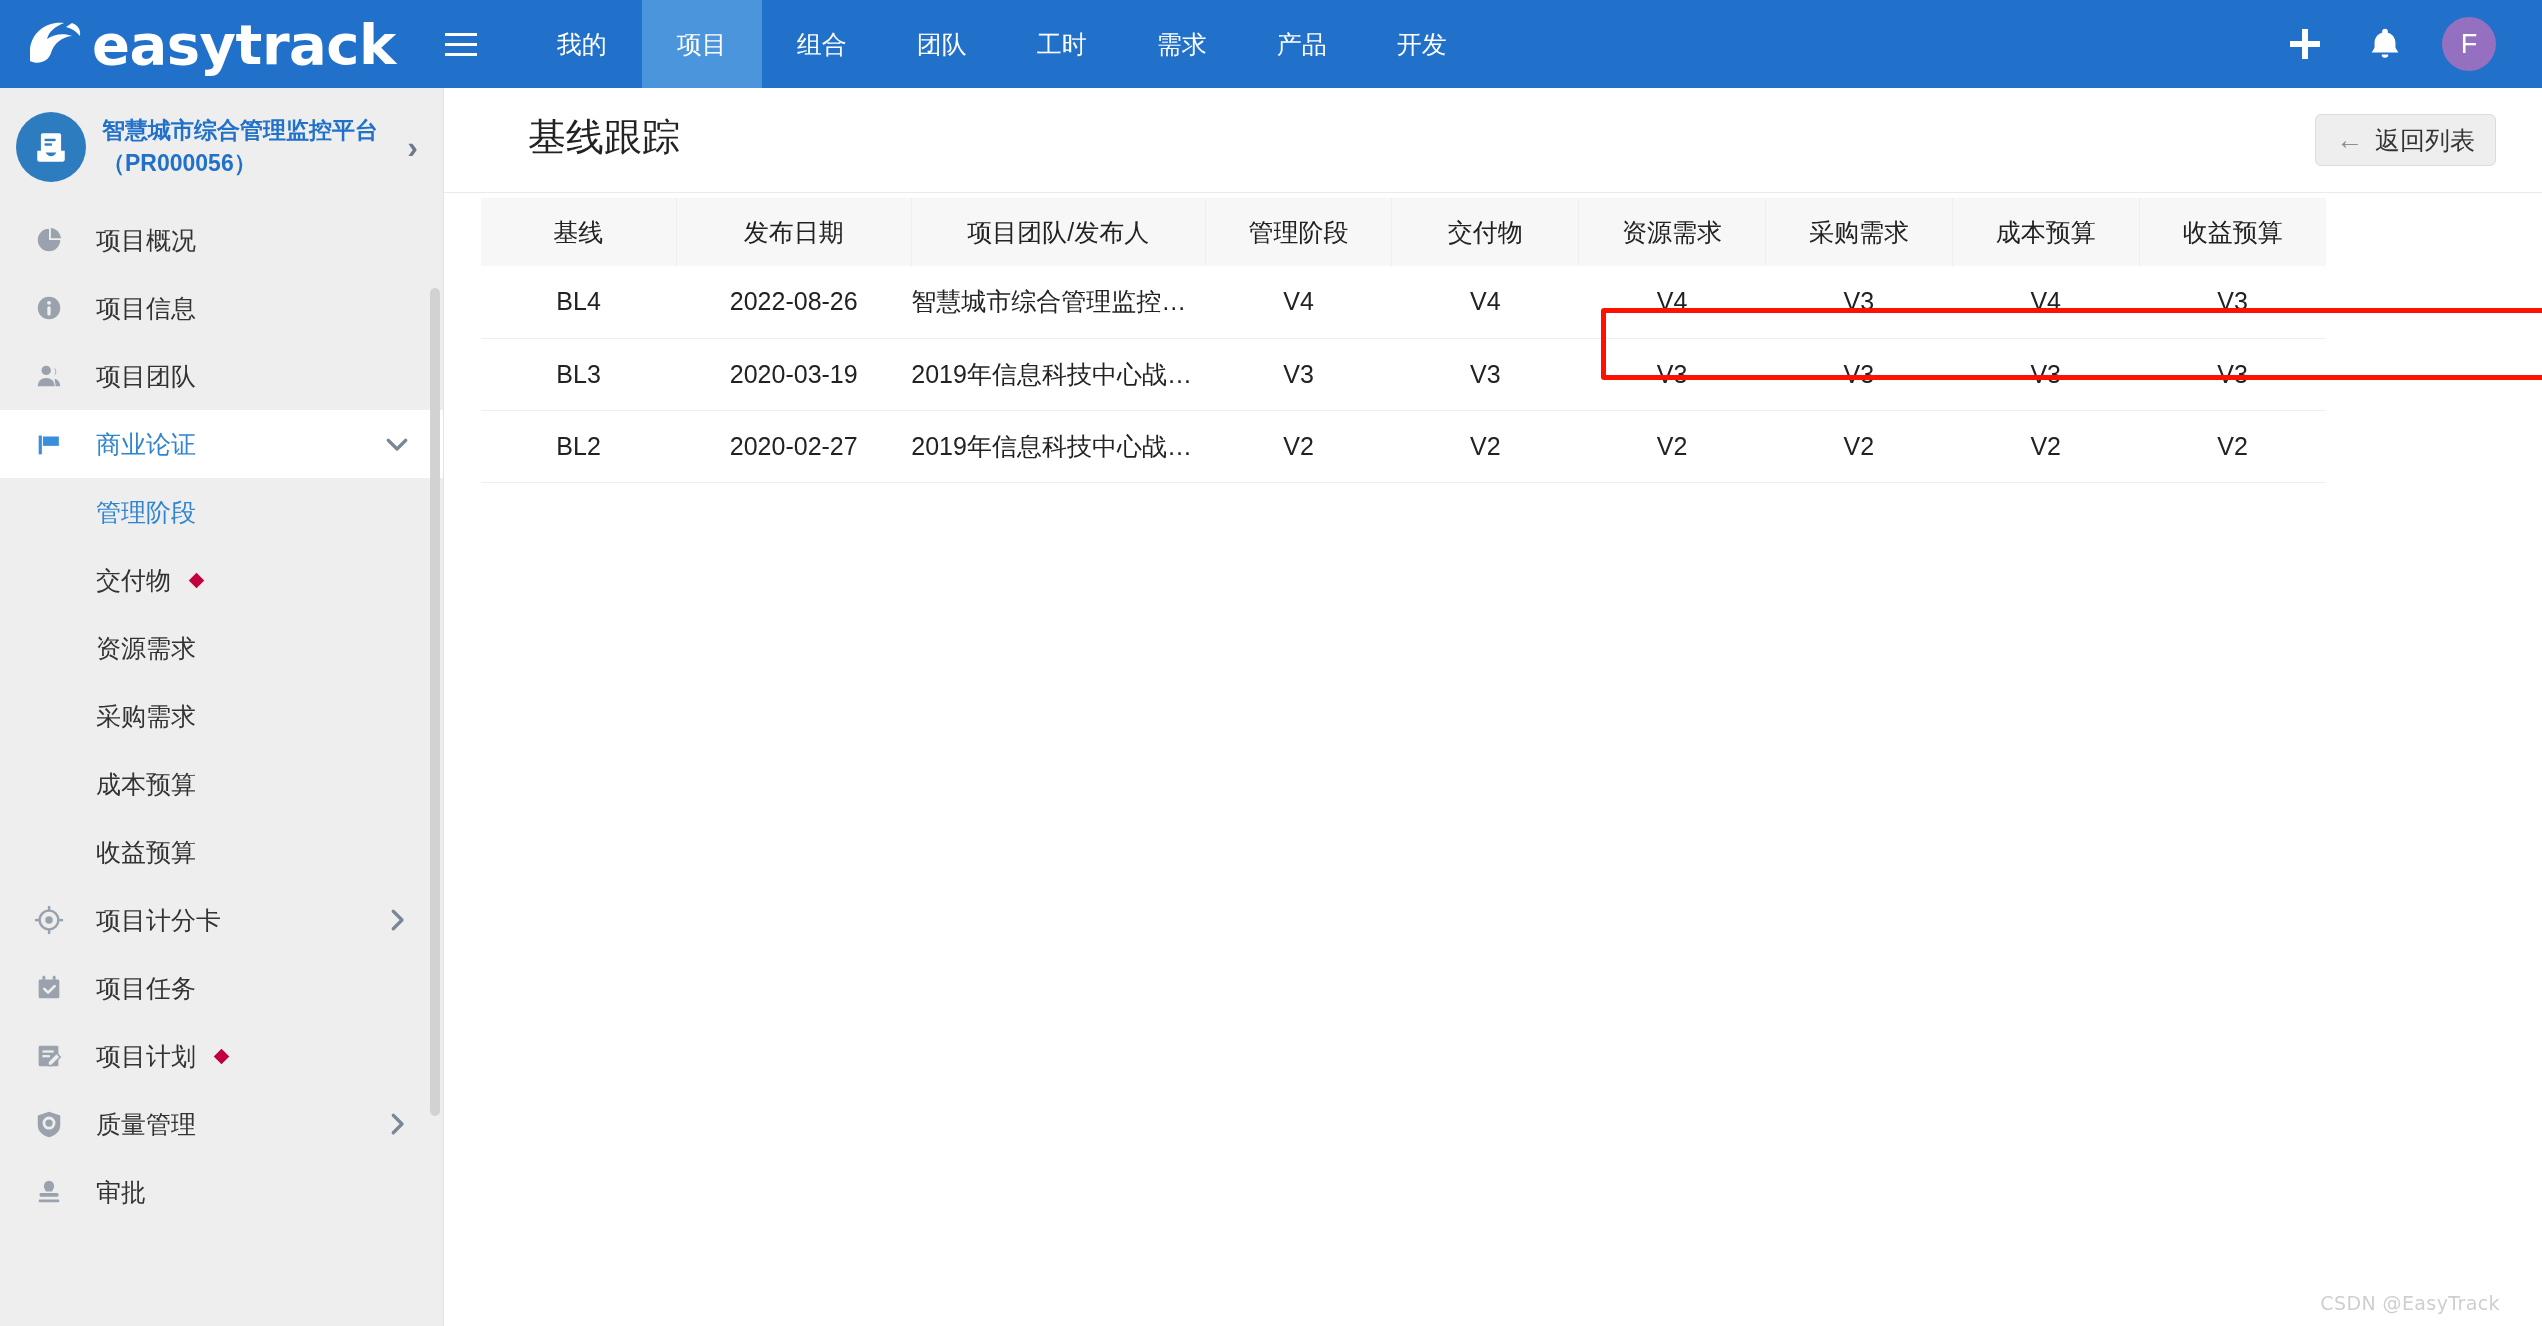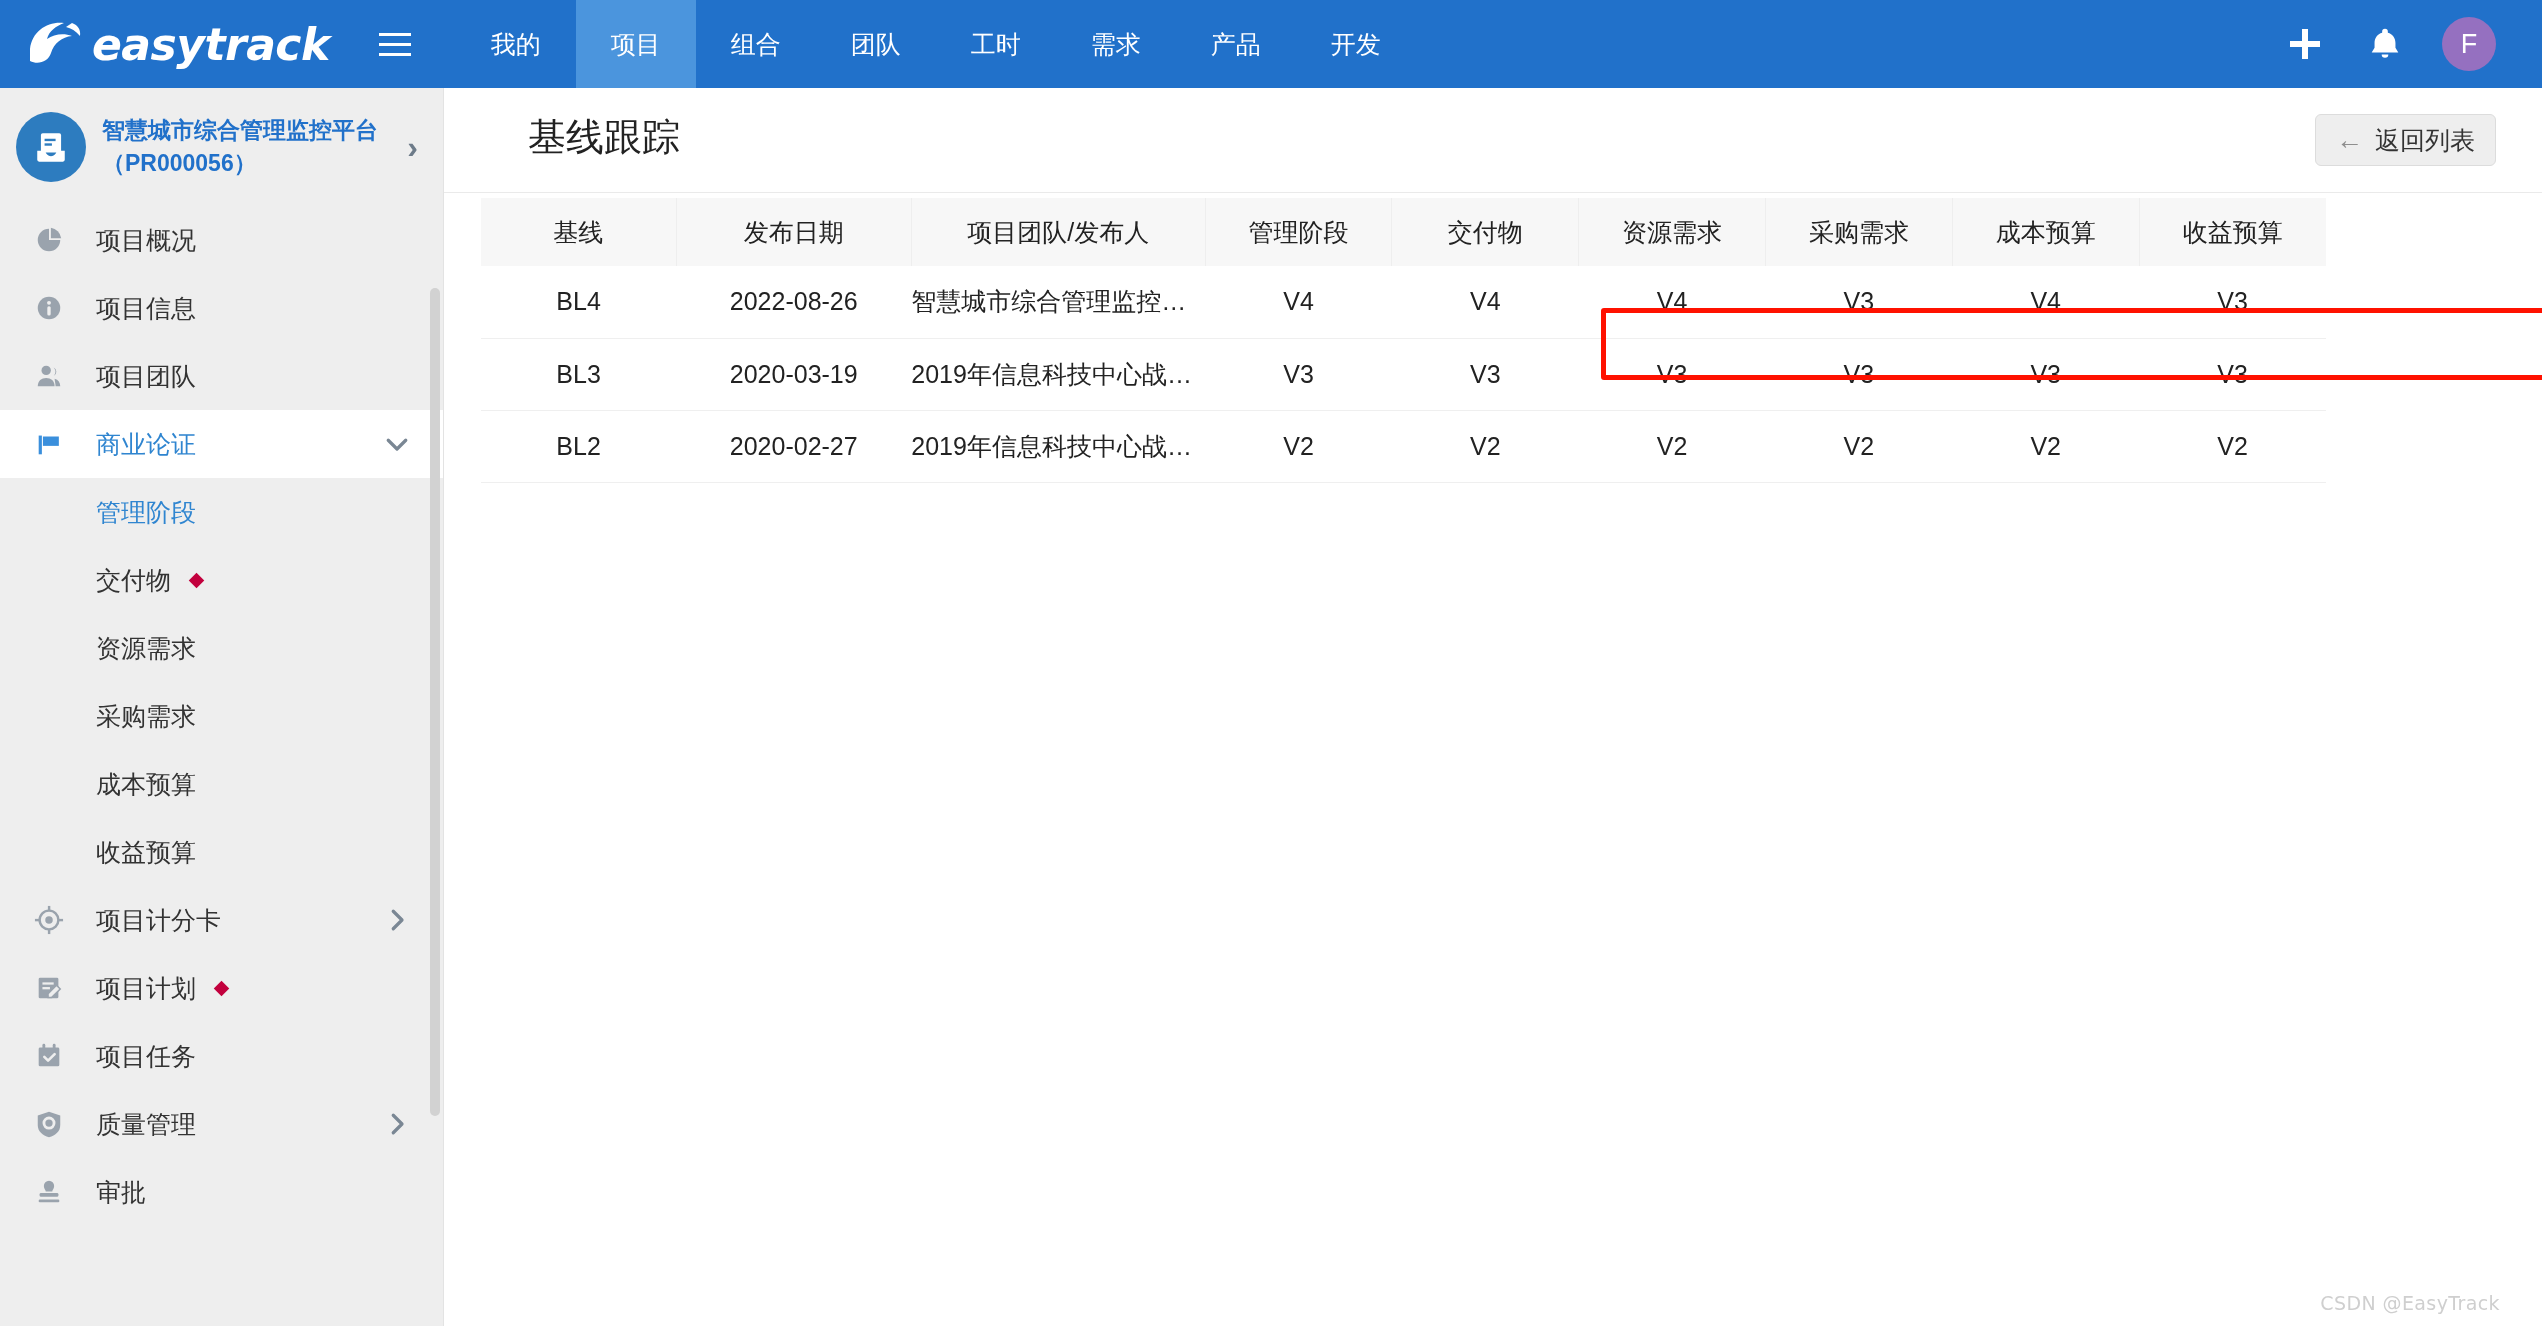--- a/index.html
+++ b/index.html
@@ -17,24 +17,23 @@
     background: #2171ca;
     display: flex; align-items: center;
   }
   .brand {
     display: flex; align-items: center;
     height: 88px; padding-left: 26px; padding-right: 20px;
     min-width: 300px;
   }
   .brand-logo { width: 60px; height: 58px; flex: 0 0 60px; }
   .brand-name {
-    color: #ffffff; font-size: 44px; font-weight: 700;
+    color: #ffffff; font-size: 56px; font-weight: 700;
     letter-spacing: -0.5px; margin-left: 6px;
     font-family: "DejaVu Sans", sans-serif;
-    font-style: italic;
   }
   .hamburger {
     width: 54px; height: 88px; display: flex; flex-direction: column;
     align-items: center; justify-content: center; gap: 7px;
     margin-left: 18px; cursor: pointer;
   }
   .hamburger span { display:block; width: 32px; height: 3px; background: #ffffff; }
   .nav-items { display: flex; align-items: stretch; height: 88px; margin-left: 34px; }
   .nav-item {
     display: flex; align-items: center; justify-content: center;
@@ -333,40 +332,40 @@
         <svg viewBox="0 0 24 24" width="30" height="30" aria-hidden="true">
           <path d="M9 5 L16 12 L9 19" fill="none" stroke="#7a8794" stroke-width="2.6" stroke-linecap="round" stroke-linejoin="round"></path>
         </svg>
       </span>
     </div>
 
 
     <div class="menu-row">
       <span class="menu-ico">
         <svg viewBox="0 0 32 32" width="30" height="30" aria-hidden="true">
+          <rect x="5" y="7" width="22" height="20" rx="1.5" fill="#9aa3ad"></rect>
+          <rect x="9" y="3" width="3" height="6" rx="1.4" fill="#9aa3ad"></rect>
+          <rect x="20" y="3" width="3" height="6" rx="1.4" fill="#9aa3ad"></rect>
+          <path d="M11 17 l4 4 l7 -7" fill="none" stroke="#eeeeee" stroke-width="2.8" stroke-linecap="round" stroke-linejoin="round"></path>
+        </svg>
+      </span>
+      <span class="menu-label">项目任务</span>
+    </div>
+
+    <div class="menu-row">
+      <span class="menu-ico">
+        <svg viewBox="0 0 32 32" width="30" height="30" aria-hidden="true">
           <rect x="5" y="5" width="21" height="22" rx="1.5" fill="#9aa3ad"></rect>
           <rect x="9" y="10" width="12" height="2.4" fill="#eeeeee"></rect>
           <rect x="9" y="15" width="8" height="2.4" fill="#eeeeee"></rect>
           <path d="M24 13 l4 4 l-9 9 h-4 v-4 z" fill="#eeeeee" stroke="#9aa3ad" stroke-width="1.6"></path>
         </svg>
       </span>
       <span class="menu-label">项目计划</span>
       <span class="dot"></span>
-    </div>
-
-    <div class="menu-row">
-      <span class="menu-ico">
-        <svg viewBox="0 0 32 32" width="30" height="30" aria-hidden="true">
-          <rect x="5" y="7" width="22" height="20" rx="1.5" fill="#9aa3ad"></rect>
-          <rect x="9" y="3" width="3" height="6" rx="1.4" fill="#9aa3ad"></rect>
-          <rect x="20" y="3" width="3" height="6" rx="1.4" fill="#9aa3ad"></rect>
-          <path d="M11 17 l4 4 l7 -7" fill="none" stroke="#eeeeee" stroke-width="2.8" stroke-linecap="round" stroke-linejoin="round"></path>
-        </svg>
-      </span>
-      <span class="menu-label">项目任务</span>
     </div>
 
     <div class="menu-row">
       <span class="menu-ico">
         <svg viewBox="0 0 32 32" width="30" height="30" aria-hidden="true">
           <path d="M16 3 L28 7 v10 c0 7-5 11-12 13 C9 28 4 24 4 17 V7 Z" fill="#9aa3ad"></path>
           <circle cx="16" cy="15" r="5.4" fill="none" stroke="#eeeeee" stroke-width="3"></circle>
         </svg>
       </span>
       <span class="menu-label">质量管理</span>

